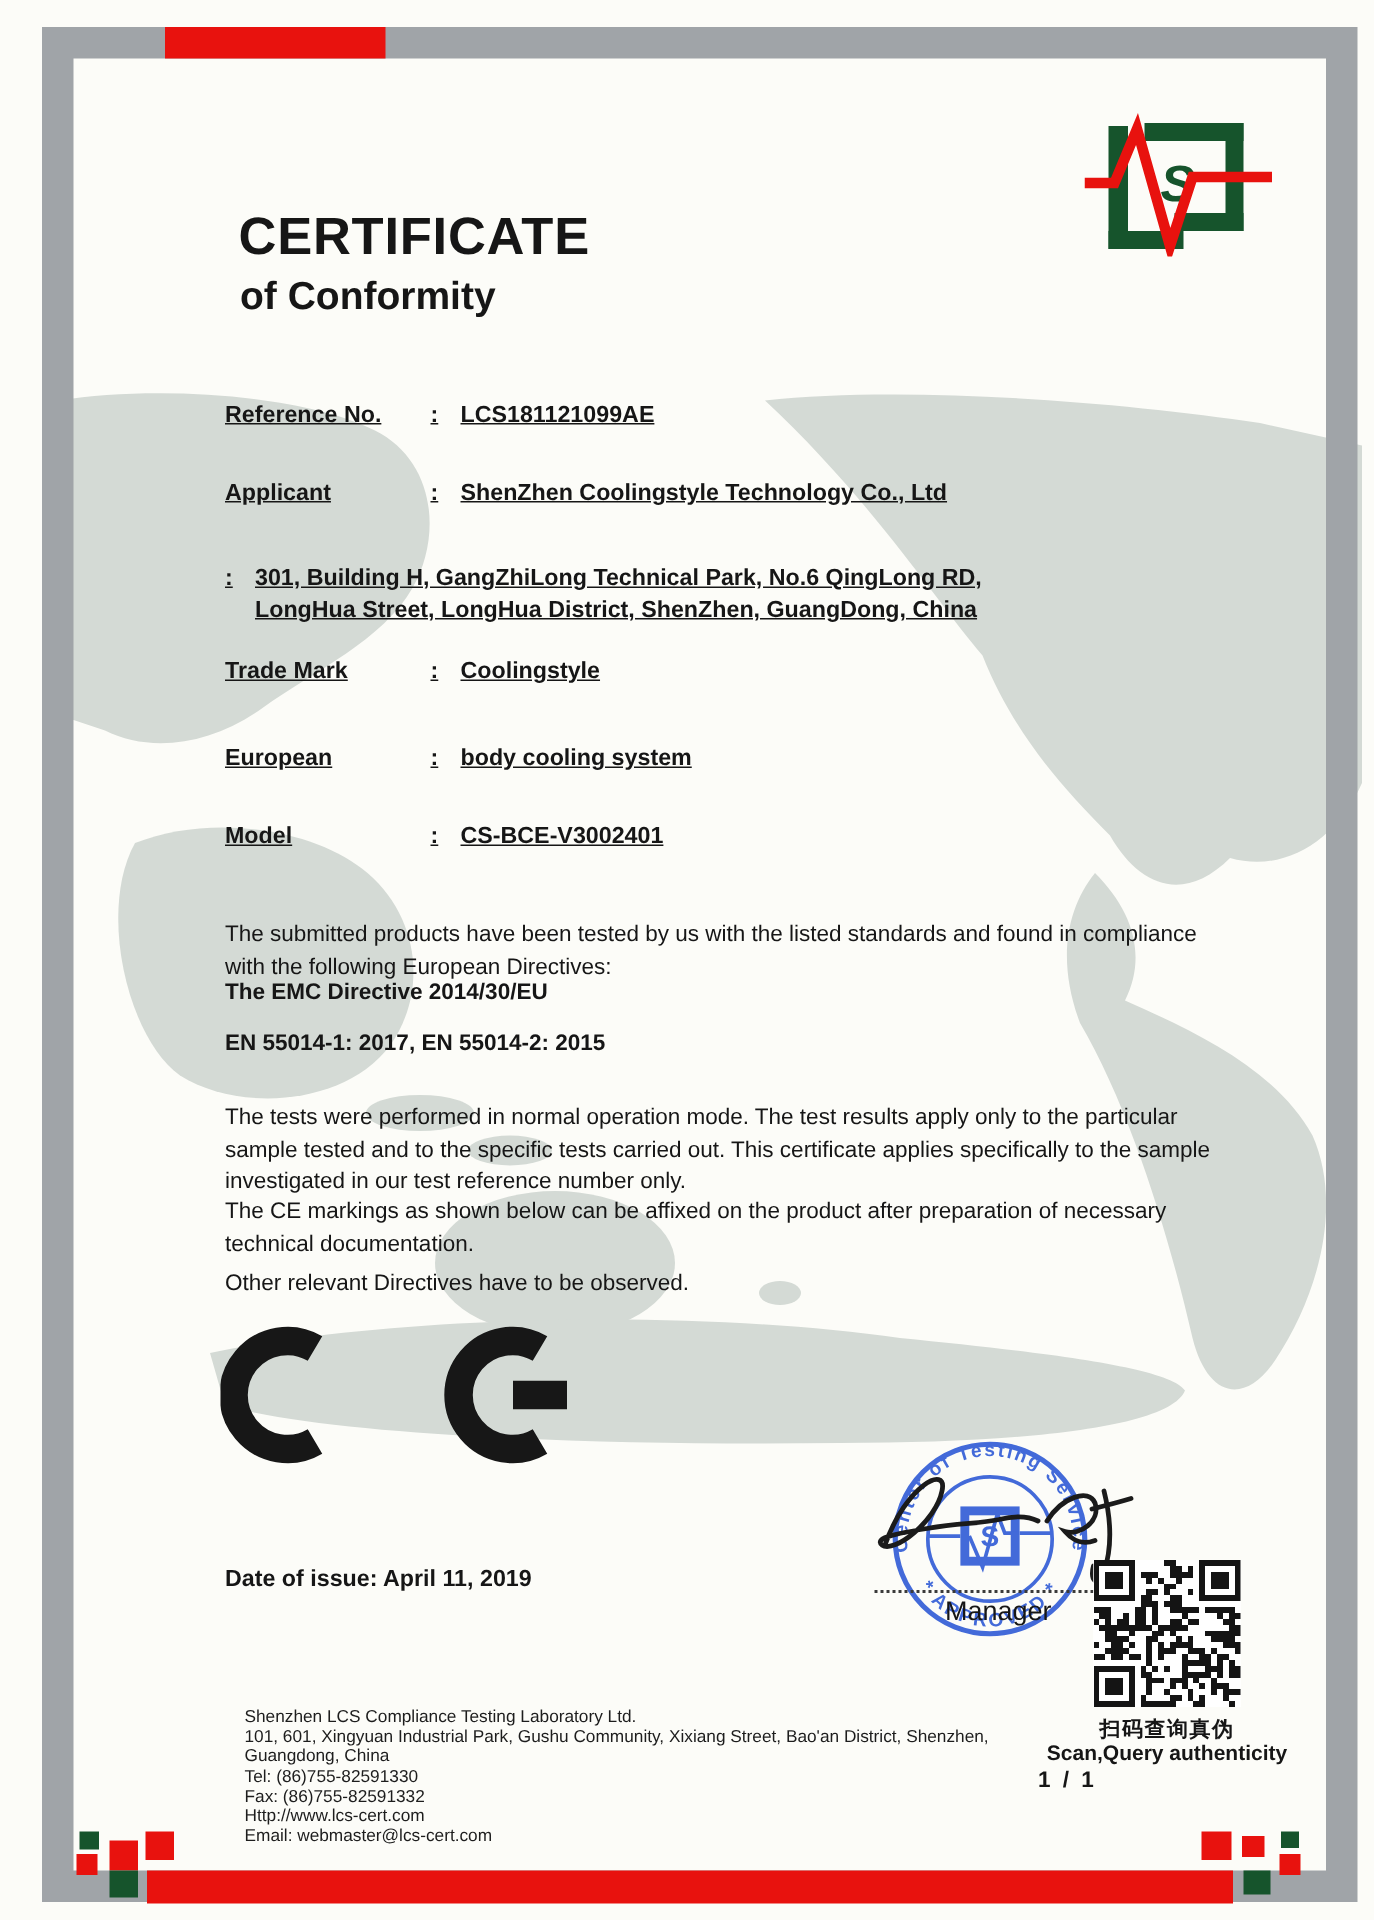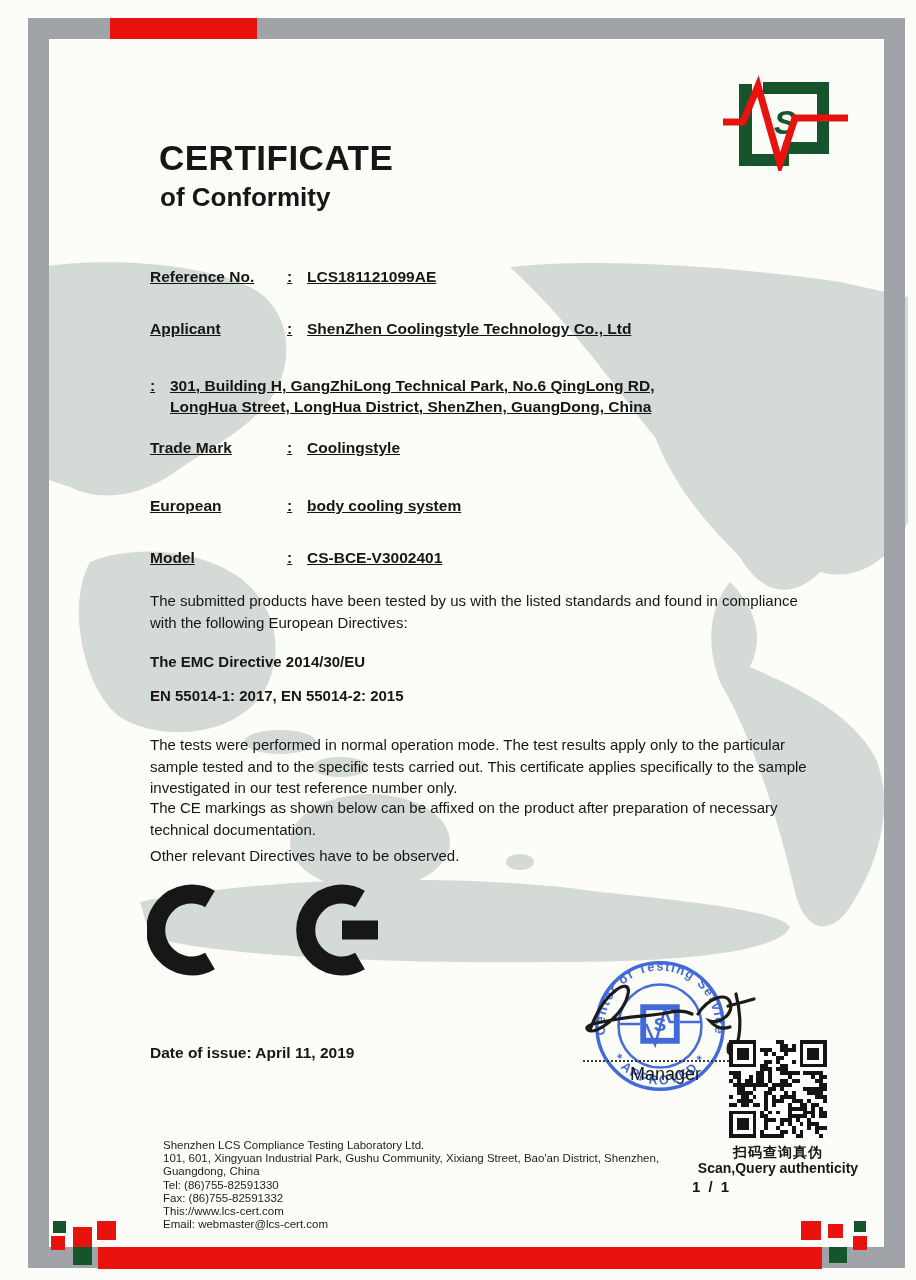--- a/index.html
+++ b/index.html
@@ -127,21 +127,21 @@
   <div class="lbl">European</div>
     <div class="colon">:</div>
     <div class="val">body cooling system</div>
 </div>
 <div class="abs frow" style="top:547px">
   <div class="lbl">Model</div>
     <div class="colon">:</div>
     <div class="val">CS-BCE-V3002401</div>
 </div>
 
-<div class="abs para" style="top:590px">The submitted products have been tested by us with the listed standards and found in compliance with the following European Directives:</div>
+<div class="abs para" style="top:612px">The submitted products have been tested by us with the listed standards and found in compliance with the following European Directives:</div>
 <div class="abs para bold" style="top:651px">The EMC Directive 2014/30/EU</div>
 <div class="abs para bold" style="top:685px">EN 55014-1: 2017, EN 55014-2: 2015</div>
 <div class="abs para" style="top:734px">The tests were performed in normal operation mode. The test results apply only to the particular sample tested and to the specific tests carried out. This certificate applies specifically to the sample investigated in our test reference number only.</div>
 <div class="abs para" style="top:797px">The CE markings as shown below can be affixed on the product after preparation of necessary technical documentation.</div>
 <div class="abs para" style="top:845px">Other relevant Directives have to be observed.</div>
 
 <svg class="abs" style="left:147px;top:883px;" width="244" height="96" viewBox="0 0 244 96">
   <g fill="none" stroke="#171717" stroke-width="19">
     <path d="M 63,16 A 36,36 0 1 0 63,78"></path>
     <path d="M 213,16 A 36,36 0 1 0 213,78"></path>
@@ -416,18 +416,18 @@
 
 <div class="abs footer">
   <div>Shenzhen LCS Compliance Testing Laboratory Ltd.</div>
   <div>101, 601, Xingyuan Industrial Park, Gushu Community, Xixiang Street, Bao'an District, Shenzhen,</div>
   <div>Guangdong, China</div>
   <div class="cols">
     <span class="c1">Tel: (86)755-82591330</span>
     <span>Fax: (86)755-82591332</span>
   </div>
   <div class="cols">
-    <span class="c1">This://www.lcs-cert.com</span>
+    <span class="c1">Http://www.lcs-cert.com</span>
     <span>Email: webmaster@lcs-cert.com</span>
   </div>
 </div>
 
 <div class="abs page-num">1 / 1</div>
 
 </body></html>

